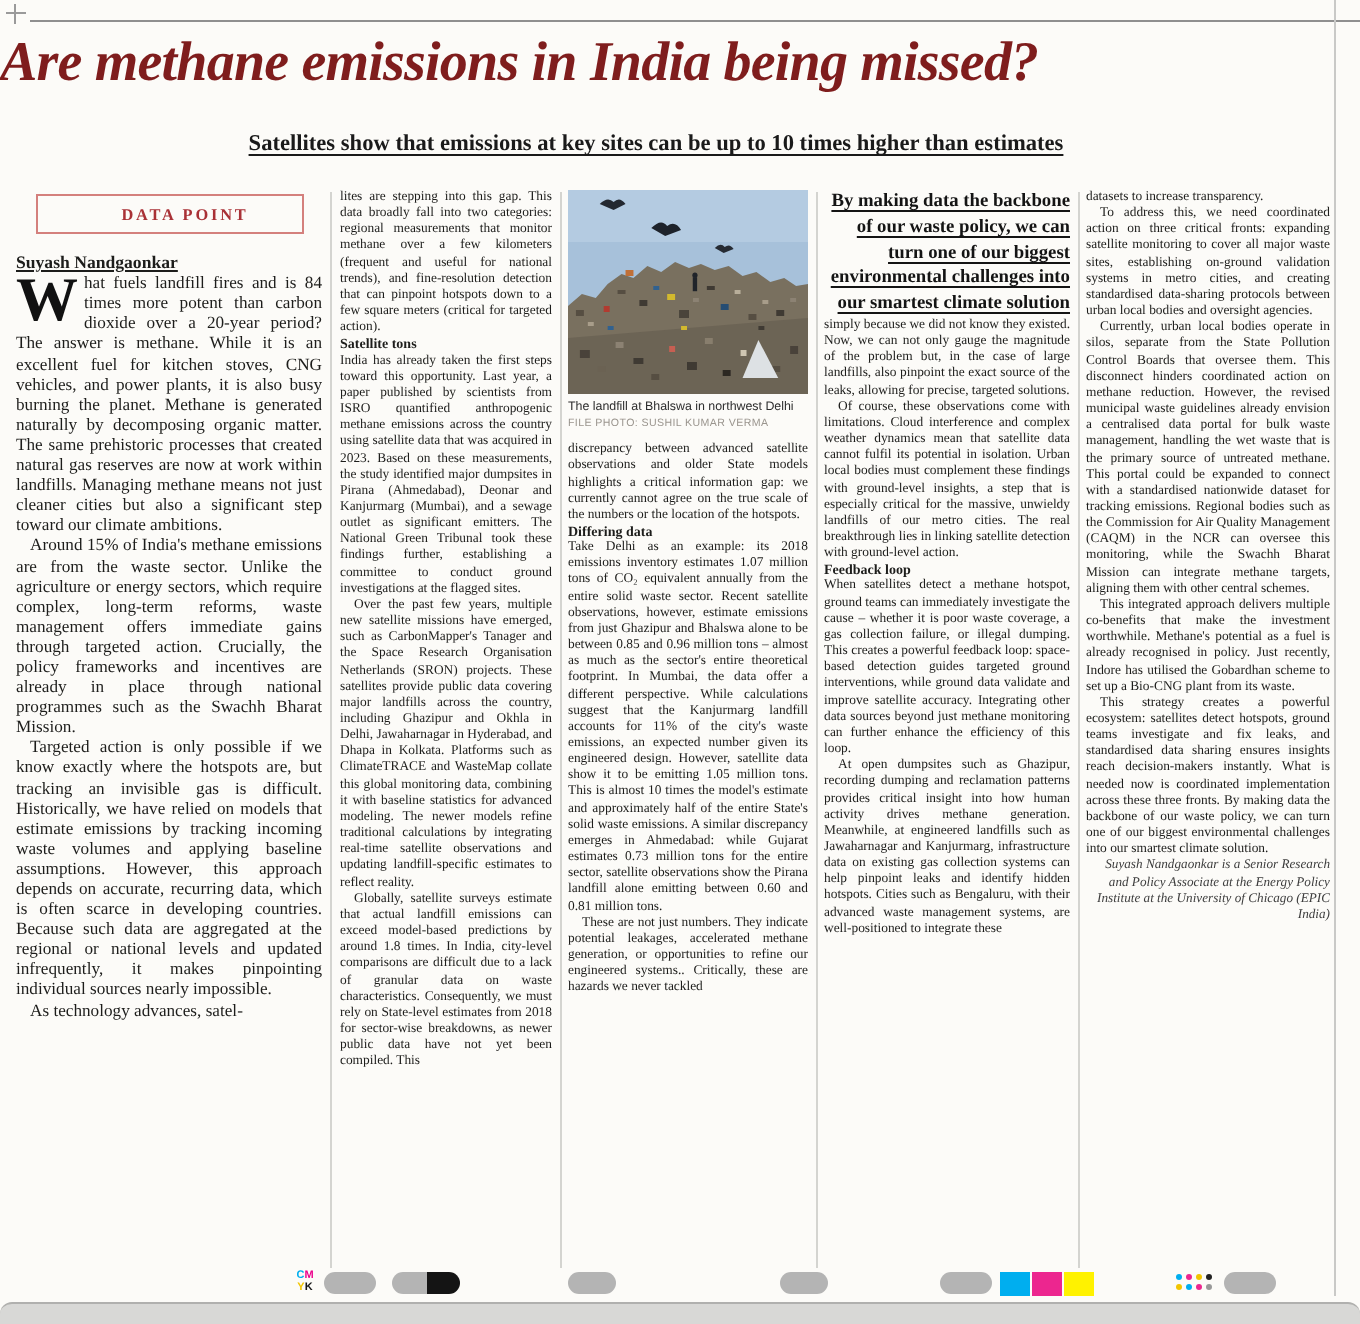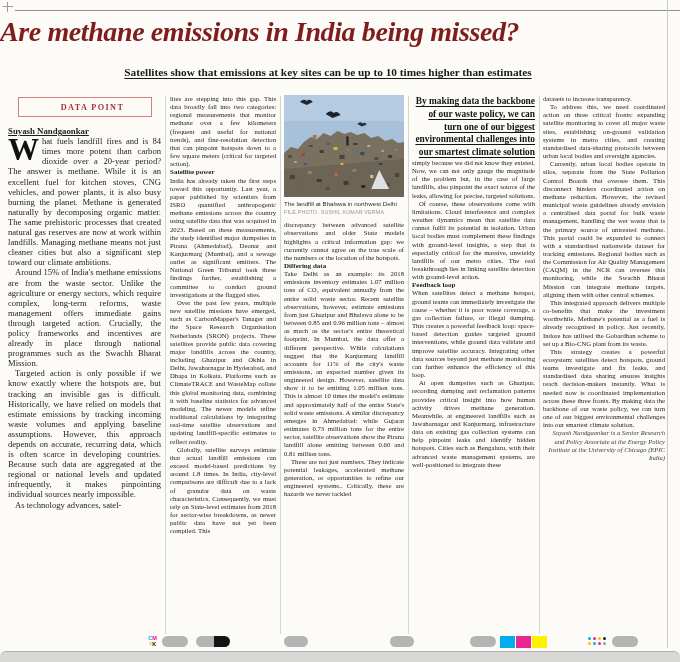--- a/index.html
+++ b/index.html
@@ -87,21 +87,21 @@
     </div>
     <p class="byline">Suyash Nandgaonkar</p>
     <p><span class="dropcap">W</span><span>hat fuels landfill fires and is 84 times more potent than carbon dioxide over a 20-year period? The answer is methane. While it is an excellent fuel for kitchen stoves, CNG vehicles, and power plants, it is also busy burning the planet. Methane is generated naturally by decomposing organic matter. The same prehistoric processes that created natural gas reserves are now at work within landfills. Managing methane means not just cleaner cities but also a significant step toward our climate ambitions.</span></p>
     <p class="ind">Around 15% of India's methane emissions are from the waste sector. Unlike the agriculture or energy sectors, which require complex, long-term reforms, waste management offers immediate gains through targeted action. Crucially, the policy frameworks and incentives are already in place through national programmes such as the Swachh Bharat Mission.</p>
     <p class="ind">Targeted action is only possible if we know exactly where the hotspots are, but tracking an invisible gas is difficult. Historically, we have relied on models that estimate emissions by tracking incoming waste volumes and applying baseline assumptions. However, this approach depends on accurate, recurring data, which is often scarce in developing countries. Because such data are aggregated at the regional or national levels and updated infrequently, it makes pinpointing individual sources nearly impossible.</p>
     <p class="ind">As technology advances, satel-</p>
   </div>
 
   <div class="col" id="col2">
     <p>lites are stepping into this gap. This data broadly fall into two categories: regional measurements that monitor methane over a few kilometers (frequent and useful for national trends), and fine-resolution detection that can pinpoint hotspots down to a few square meters (critical for targeted action).</p>
-    <p class="subh">Satellite power</p>
+    <p class="subh">Satellite tons</p>
     <p>India has already taken the first steps toward this opportunity. Last year, a paper published by scientists from ISRO quantified anthropogenic methane emissions across the country using satellite data that was acquired in 2023. Based on these measurements, the study identified major dumpsites in Pirana (Ahmedabad), Deonar and Kanjurmarg (Mumbai), and a sewage outlet as significant emitters. The National Green Tribunal took these findings further, establishing a committee to conduct ground investigations at the flagged sites.</p>
     <p class="ind">Over the past few years, multiple new satellite missions have emerged, such as CarbonMapper's Tanager and the Space Research Organisation Netherlands (SRON) projects. These satellites provide public data covering major landfills across the country, including Ghazipur and Okhla in Delhi, Jawaharnagar in Hyderabad, and Dhapa in Kolkata. Platforms such as ClimateTRACE and WasteMap collate this global monitoring data, combining it with baseline statistics for advanced modeling. The newer models refine traditional calculations by integrating real-time satellite observations and updating landfill-specific estimates to reflect reality.</p>
     <p class="ind">Globally, satellite surveys estimate that actual landfill emissions can exceed model-based predictions by around 1.8 times. In India, city-level comparisons are difficult due to a lack of granular data on waste characteristics. Consequently, we must rely on State-level estimates from 2018 for sector-wise breakdowns, as newer public data have not yet been compiled. This</p>
   </div>
 
   <div class="col" id="col3">
     <figure class="photo">
       <svg viewBox="0 0 121 102" preserveAspectRatio="none">
         <rect width="121" height="102" fill="#a7c1da"></rect>
         <rect width="121" height="26" fill="#b4cbe1"></rect>

